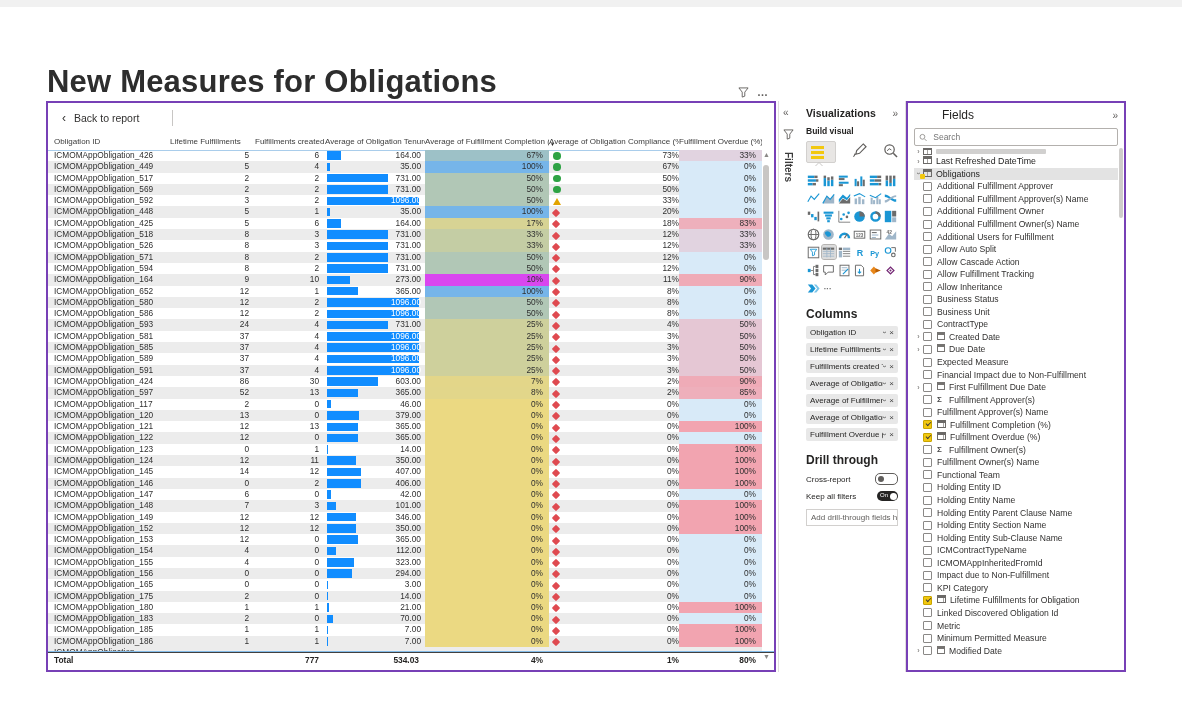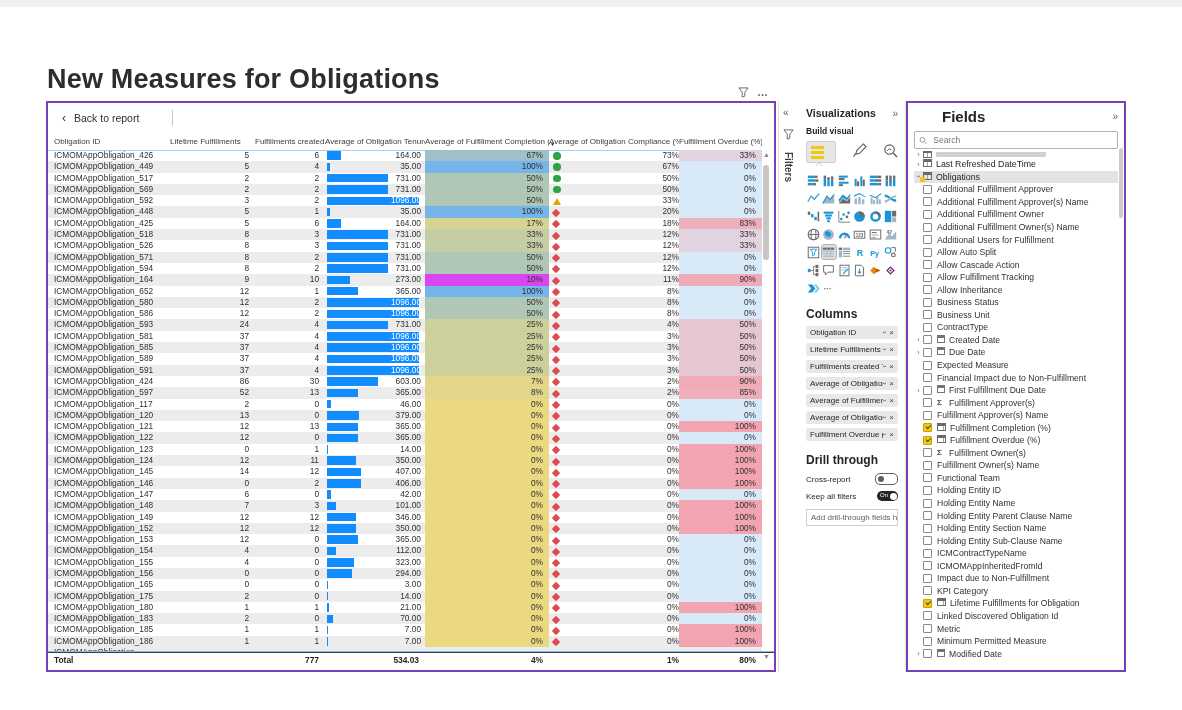--- a/index.html
+++ b/index.html
@@ -1,18 +1,18 @@
 <!DOCTYPE html>
 <html><head>
 <meta charset="utf-8">
 <style>
   html,body{margin:0;padding:0;background:#fff;font-family:"Liberation Sans","DejaVu Sans",sans-serif;}
   #stage{position:relative;width:1182px;height:710px;background:#fff;overflow:hidden;}
   #topstrip{position:absolute;left:0;top:0;width:1182px;height:7px;background:#f1f1f1;}
-  #page-title{position:absolute;left:47px;top:64px;font-size:27px;font-weight:800;color:#2d2d2d;letter-spacing:.2px;}
+  #page-title{position:absolute;left:47px;top:64px;font-size:31px;font-weight:800;color:#2d2d2d;letter-spacing:.2px;}
   
   #visual-hover{position:absolute;left:738px;top:84px;width:40px;height:16px;display:flex;gap:8px;align-items:center;color:#605e5c;}
   #visual-hover svg{display:block;}
   
   #table-visual{position:absolute;left:46px;top:101px;width:730px;height:571px;background:#fff;border:2px solid #7740B6;box-sizing:border-box;}
   #backbar{height:30px;display:flex;align-items:center;padding-left:14px;position:relative;}
   #back-btn{display:flex;align-items:center;gap:8px;font-size:10.5px;color:#323130;cursor:pointer;}
   #back-btn .chevL{font-size:12px;color:#323130;}
   #backbar .divider{position:absolute;left:124px;top:7px;width:1px;height:16px;background:#c8c6c4;}
   .tgrid{display:grid;grid-template-columns:122px 85px 70px 100px 124px 130px 83px;}
@@ -72,21 +72,21 @@
   .toggle{width:21px;height:10px;border-radius:5px;position:relative;cursor:pointer;}
   .toggle.off{border:1px solid #605e5c;background:#fff;}
   .toggle.off .dot{position:absolute;left:2px;top:2px;width:6px;height:6px;border-radius:50%;background:#605e5c;}
   .toggle.on{background:#252423;}
   .toggle.on .dot{position:absolute;right:1.5px;top:1.5px;width:7px;height:7px;border-radius:50%;background:#fff;}
   .toggle.on .ontxt{position:absolute;left:3px;top:1px;font-size:6px;color:#fff;}
   #add-drill{margin-top:8px;background:#fff;border:1px solid #d2d0ce;font-size:8px;color:#605e5c;padding:3px 4px;white-space:nowrap;overflow:hidden;cursor:pointer;}
   
   #fields-pane{position:absolute;left:906px;top:101px;width:220px;height:571px;background:#fff;border:2px solid #7740B6;box-sizing:border-box;padding:5px 6px;overflow:hidden;}
   #fields-head{display:flex;justify-content:space-between;align-items:center;}
-  #fields-title{font-size:15px;font-weight:bold;color:#252423;padding-left:28px;}
+  #fields-title{font-size:12px;font-weight:normal;color:#252423;padding-left:28px;}
   #fields-head .expand{font-size:10px;color:#605e5c;cursor:pointer;}
   #field-search{margin-top:6px;border:1px solid #b3b0ad;border-radius:2px;height:16px;display:flex;align-items:center;padding:0 4px;gap:4px;}
   #field-search input{border:none;outline:none;font-size:8.5px;color:#323130;width:100%;font-family:inherit;background:transparent;}
   #fields-list{margin-top:4px;position:relative;}
   .f-row{height:12.55px;display:flex;align-items:center;font-size:8.6px;color:#323130;cursor:pointer;white-space:nowrap;overflow:hidden;}
   .f-row .fchev{width:9px;font-size:7px;color:#605e5c;text-align:center;flex:none;}
   .f-row .fchev.down{transform:rotate(90deg);}
   .f-row .gap{width:9px;flex:none;}
   .f-row .cb{width:7px;height:7px;border:1px solid #8a8886;border-radius:1px;background:#fff;flex:none;margin-right:5px;position:relative;}
   .f-row .cb.checked{background:#F2C80F;border-color:#c8a400;}

